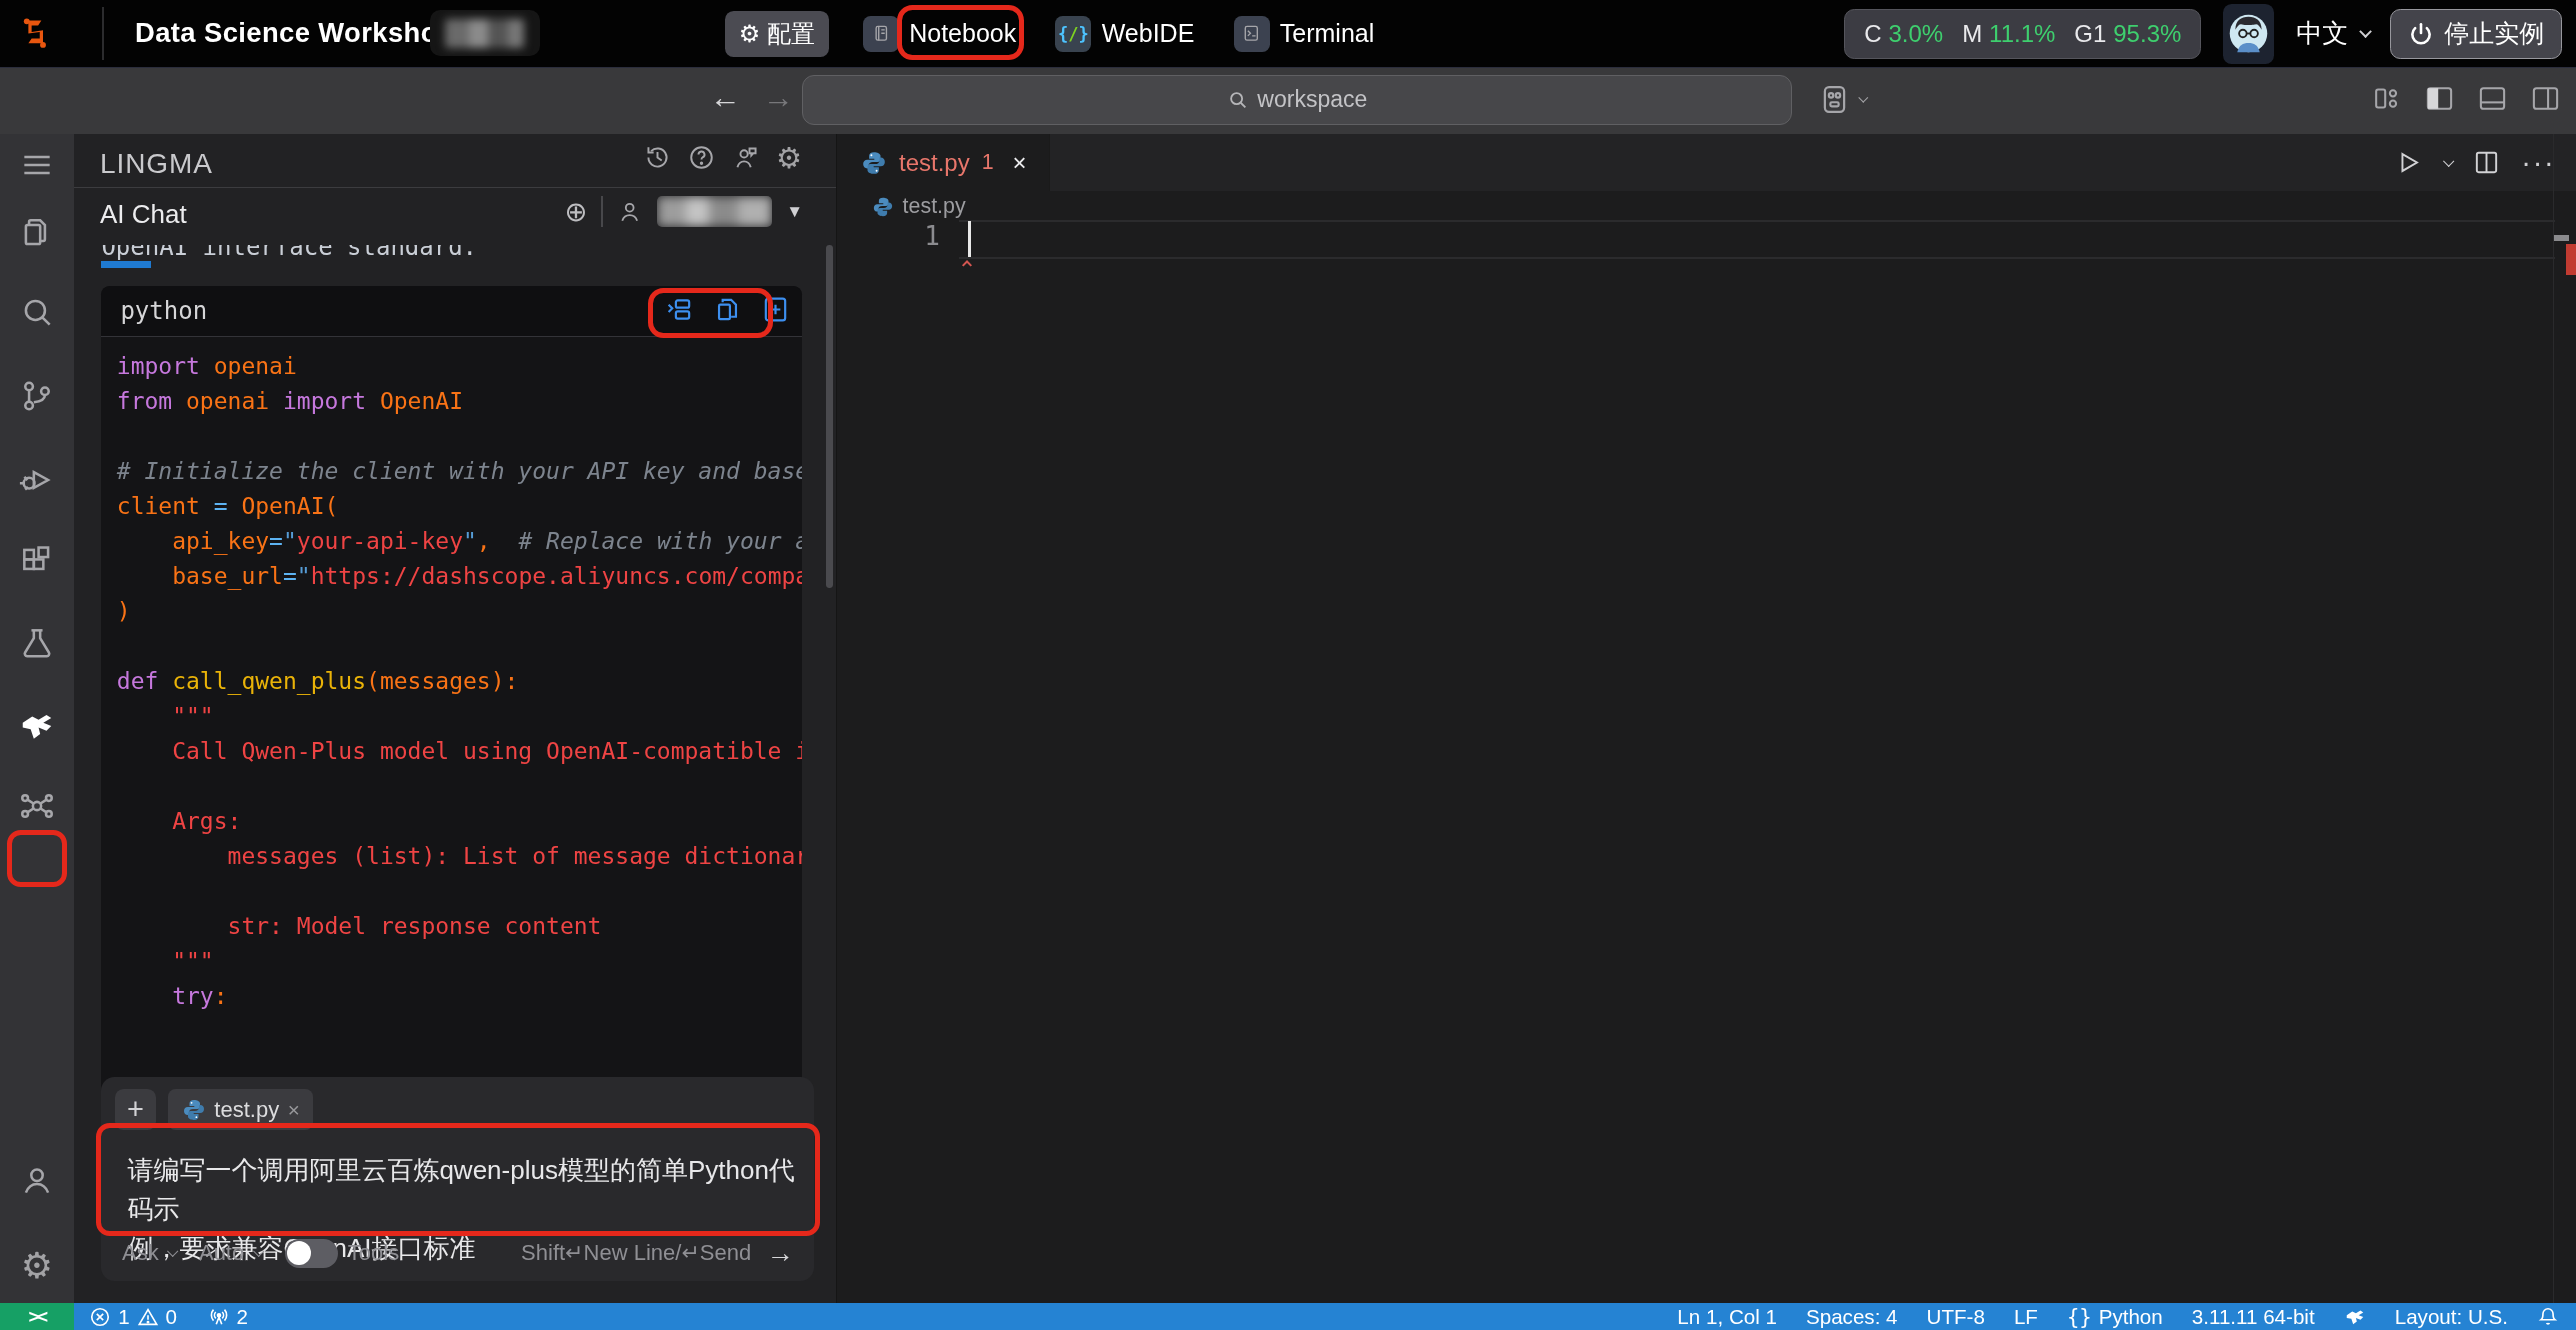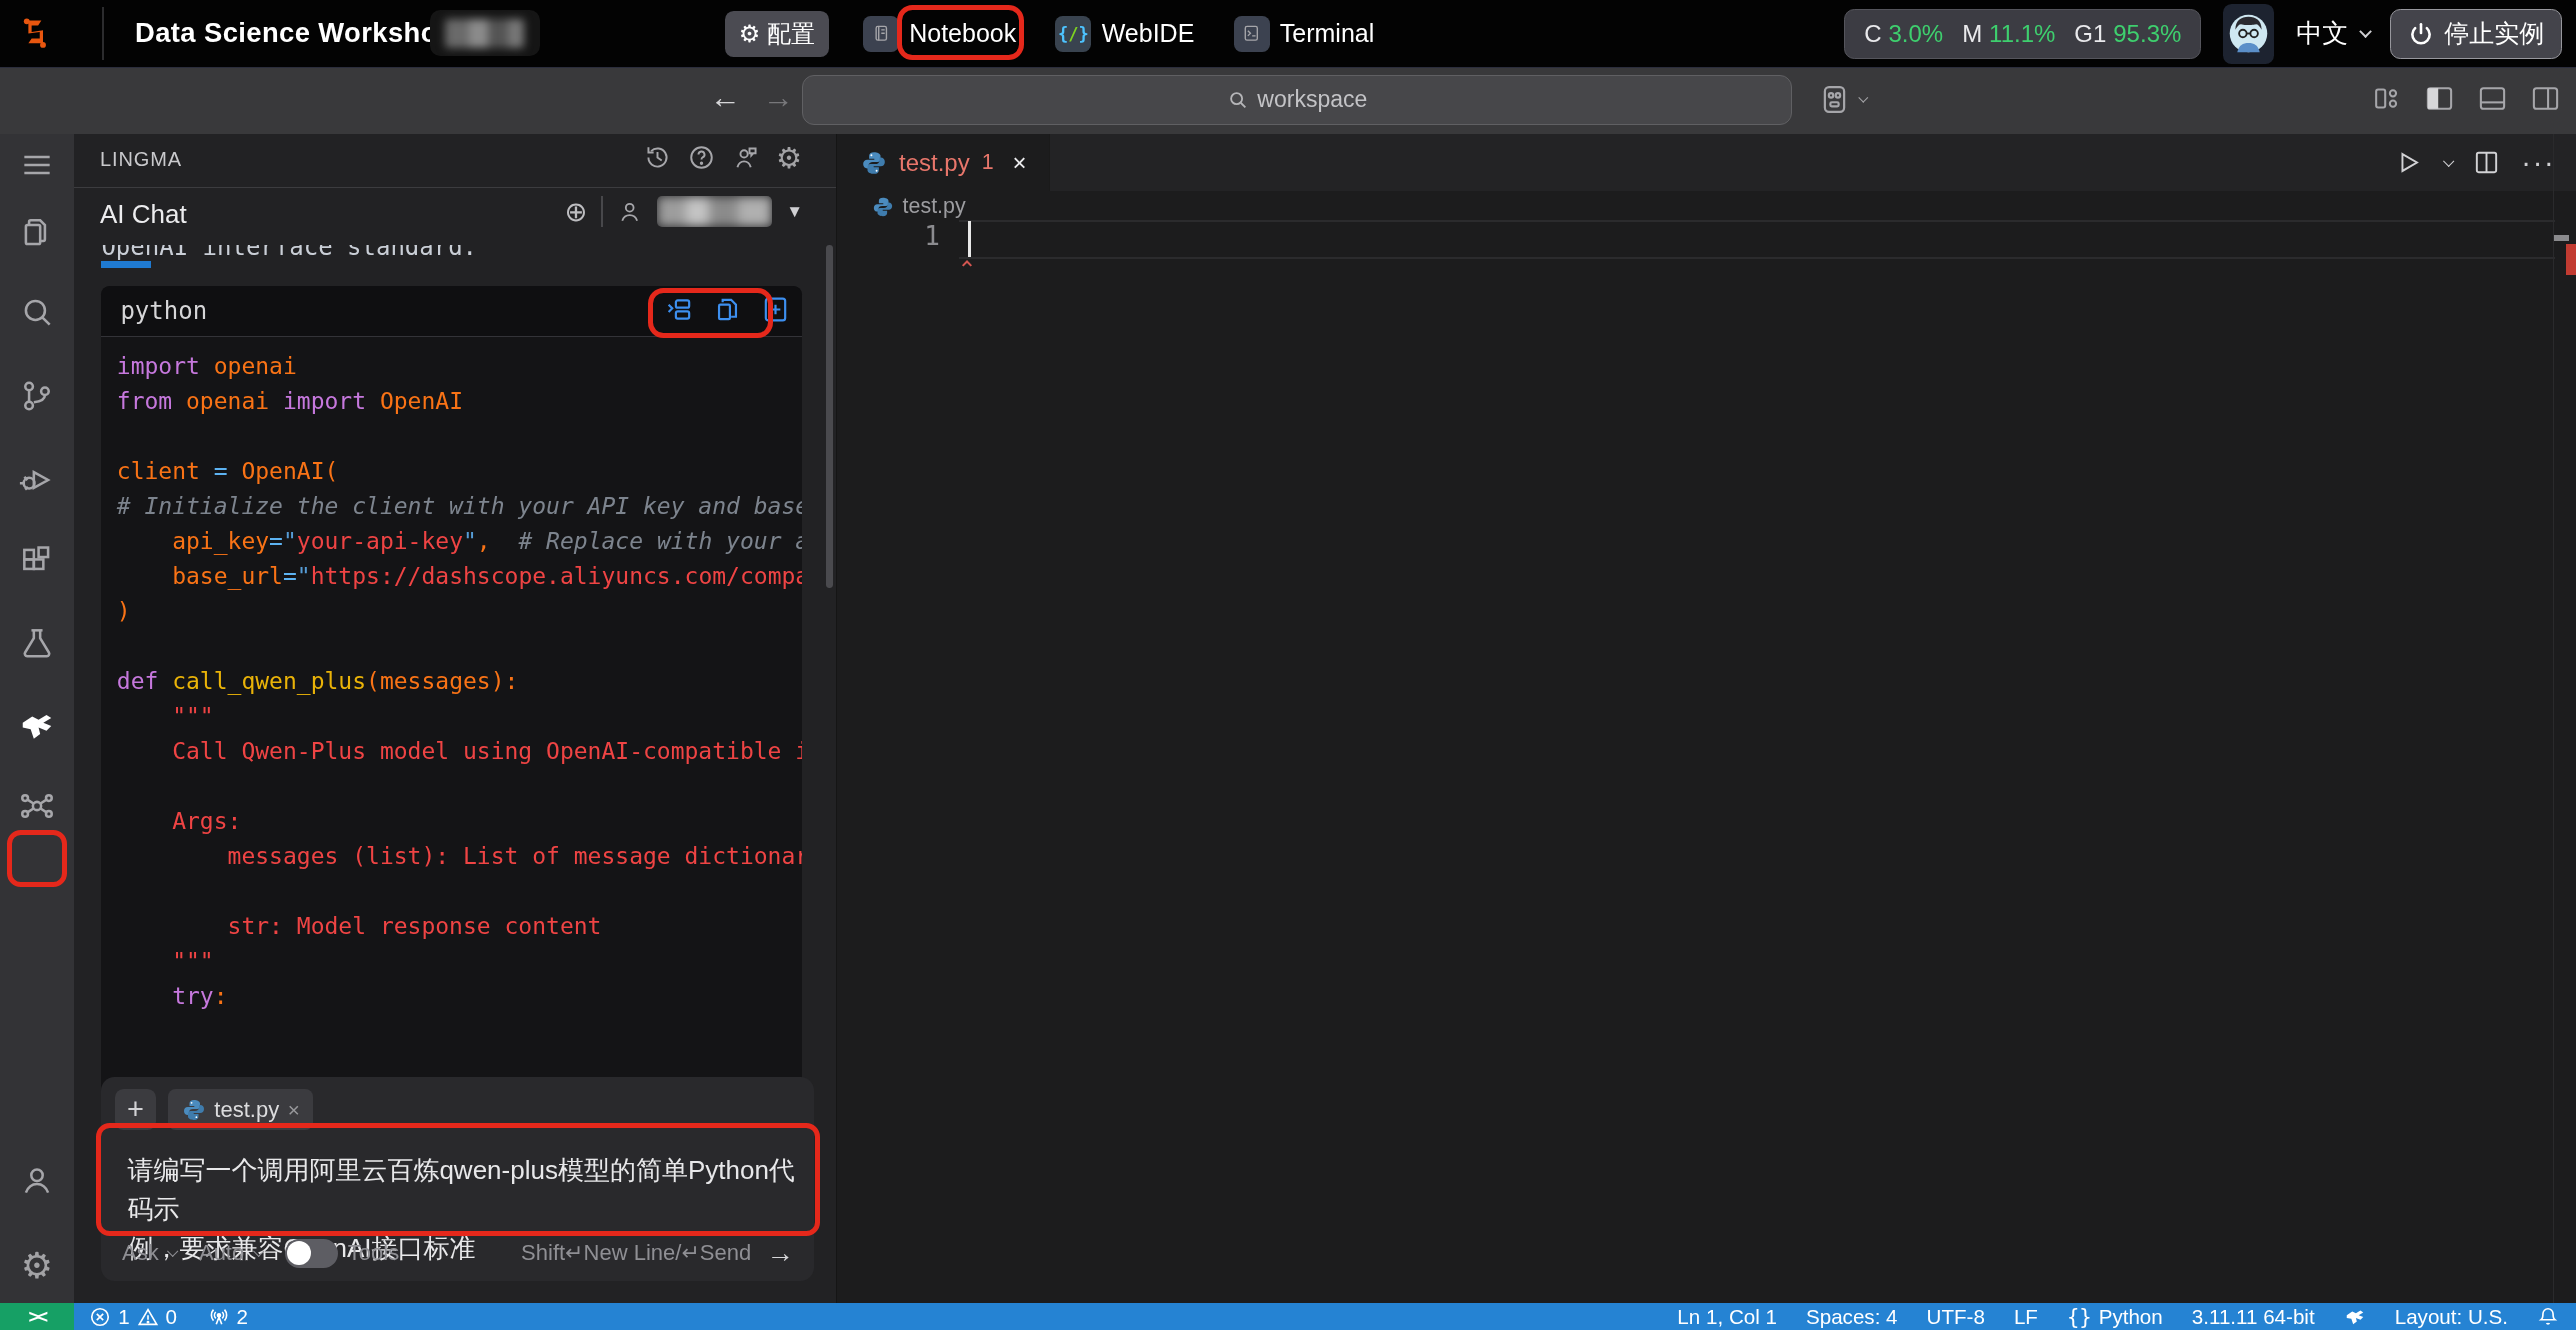--- a/index.html
+++ b/index.html
@@ -44,21 +44,21 @@
 
   
   .activitybar { position:absolute; left:0; top:134px; width:74px; height:1170px; background:#333336; }
   .ab-ic { position:absolute; left:0; width:74px; height:48px; display:flex; align-items:center; justify-content:center; }
   .ab-ic svg { width:38px; height:38px; }
   .ab-gear { font-size:36px; color:#a2a2a5; }
 
   
   .sidebar { position:absolute; left:74px; top:134px; width:763px; height:1170px; background:#222224; border-right:1.7px solid #151515; }
   .sb-head { position:absolute; left:0; top:0; width:100%; height:51px; }
-  .sb-title { position:absolute; left:26px; top:13.7px; font-size:20px; color:#c9c9cc; letter-spacing:0.9px; }
+  .sb-title { position:absolute; left:26px; top:13.7px; font-size:28px; color:#c9c9cc; letter-spacing:0.9px; }
   .sb-icons { position:absolute; right:34px; top:6.9px; display:flex; gap:15.4px; align-items:center; }
   .sb-icons svg { width:29px; height:29px; }
   .sb-hd-div { position:absolute; left:0; top:53px; width:100%; height:0.9px; background:#3c3c3f; }
   .aichat-row { position:absolute; left:0; top:55px; width:100%; height:51px; }
   .aichat-title { position:absolute; left:26px; top:10.3px; font-size:26px; color:#ececee; }
   .aichat-right { position:absolute; right:33px; top:6.9px; display:flex; align-items:center; gap:13.7px; }
   .plus-circle { font-size:27.4px; color:#bdbdc0; }
   .vdiv { width:1.7px; height:31px; background:#48484b; }
   .blur-pill { width:115px; height:31px; border-radius:5.1px; overflow:hidden; position:relative; }
   .blur-pill i { position:absolute; inset:0; background:linear-gradient(90deg,#9d9d9d 0 25%,#c4c4c4 25% 45%,#8b8b8b 45% 70%,#b0b0b0 70%); filter:blur(5.1px); display:block; }
@@ -406,22 +406,22 @@
           <svg class="blue" viewBox="0 0 24 24">
               <rect x="4" y="3" width="16" height="18" rx="2"></rect>
               <path d="M12 8v8M8 12h8"></path>
             </svg>
         </div>
       </div>
       <div class="code-body">
           <div class="cl"><span class="tk-kw">import</span><span class="tk-pl"> openai</span></div>
           <div class="cl"><span class="tk-kw">from</span><span class="tk-pl"> openai </span><span class="tk-kw">import</span><span class="tk-pl"> OpenAI</span></div>
           <div class="cl"><span class="tk-pl"> </span></div>
+          <div class="cl"><span class="tk-cm"># Initialize the client with your API key and base</span></div>
           <div class="cl"><span class="tk-pl">client </span><span class="tk-op">=</span><span class="tk-pl"> OpenAI(</span></div>
-          <div class="cl"><span class="tk-cm"># Initialize the client with your API key and base</span></div>
           <div class="cl"><span class="tk-pl">    api_key</span><span class="tk-op">=</span><span class="tk-qt">"</span><span class="tk-st">your-api-key</span><span class="tk-qt">"</span><span class="tk-pl">,  </span><span class="tk-cm"># Replace with your ac</span></div>
           <div class="cl"><span class="tk-pl">    base_url</span><span class="tk-op">=</span><span class="tk-qt">"</span><span class="tk-st">https://dashscope.aliyuncs.com/compat</span></div>
           <div class="cl"><span class="tk-pl">)</span></div>
           <div class="cl"><span class="tk-pl"> </span></div>
           <div class="cl"><span class="tk-kw">def</span><span class="tk-fn"> call_qwen_plus</span><span class="tk-pl">(messages):</span></div>
           <div class="cl"><span class="tk-st">    """</span></div>
           <div class="cl"><span class="tk-st">    Call Qwen-Plus model using OpenAI-compatible in</span></div>
           <div class="cl"><span class="tk-pl"> </span></div>
           <div class="cl"><span class="tk-st">    Args:</span></div>
           <div class="cl"><span class="tk-st">        messages (list): List of message dictionari</span></div>

